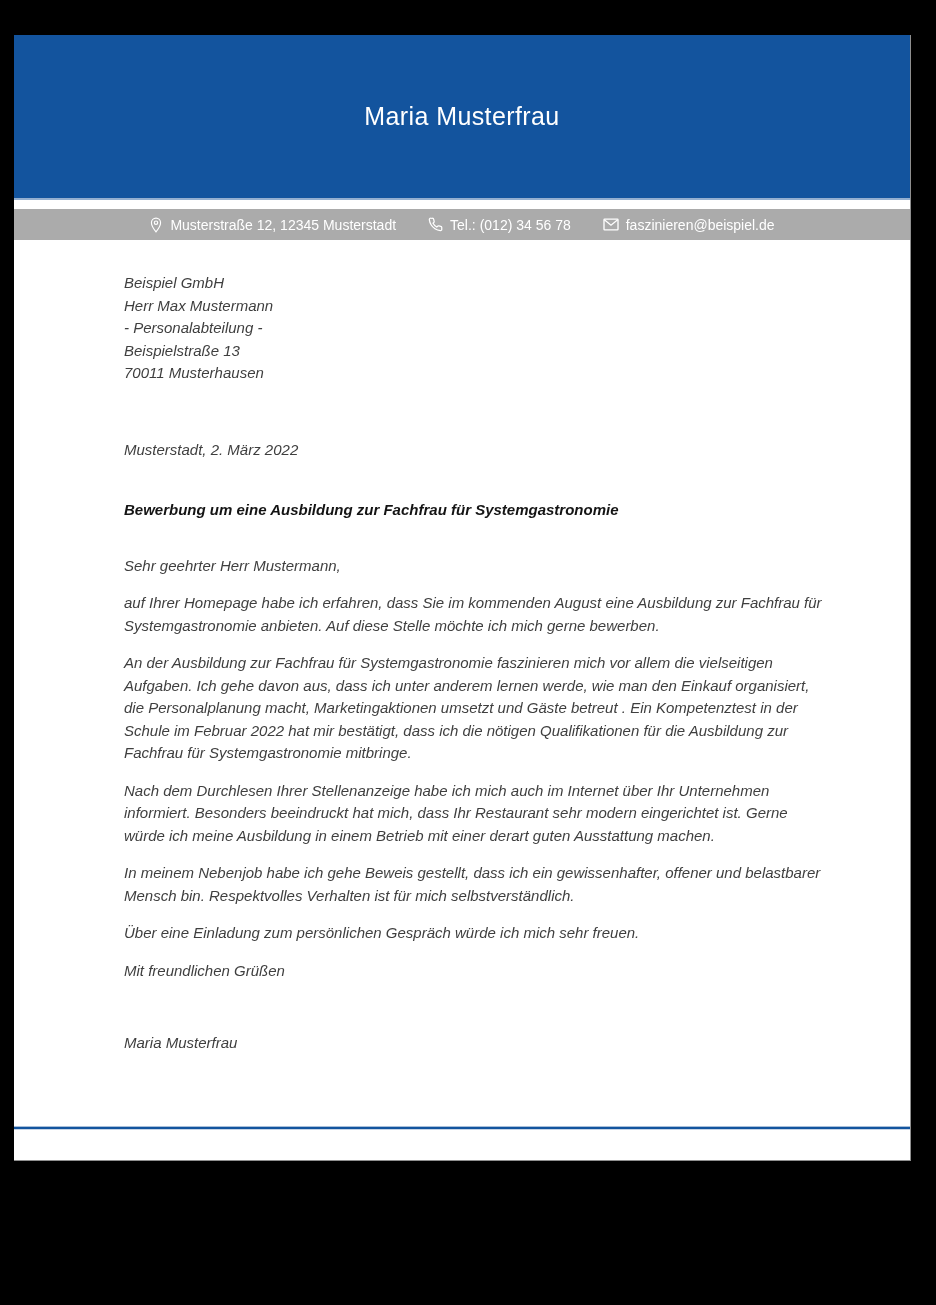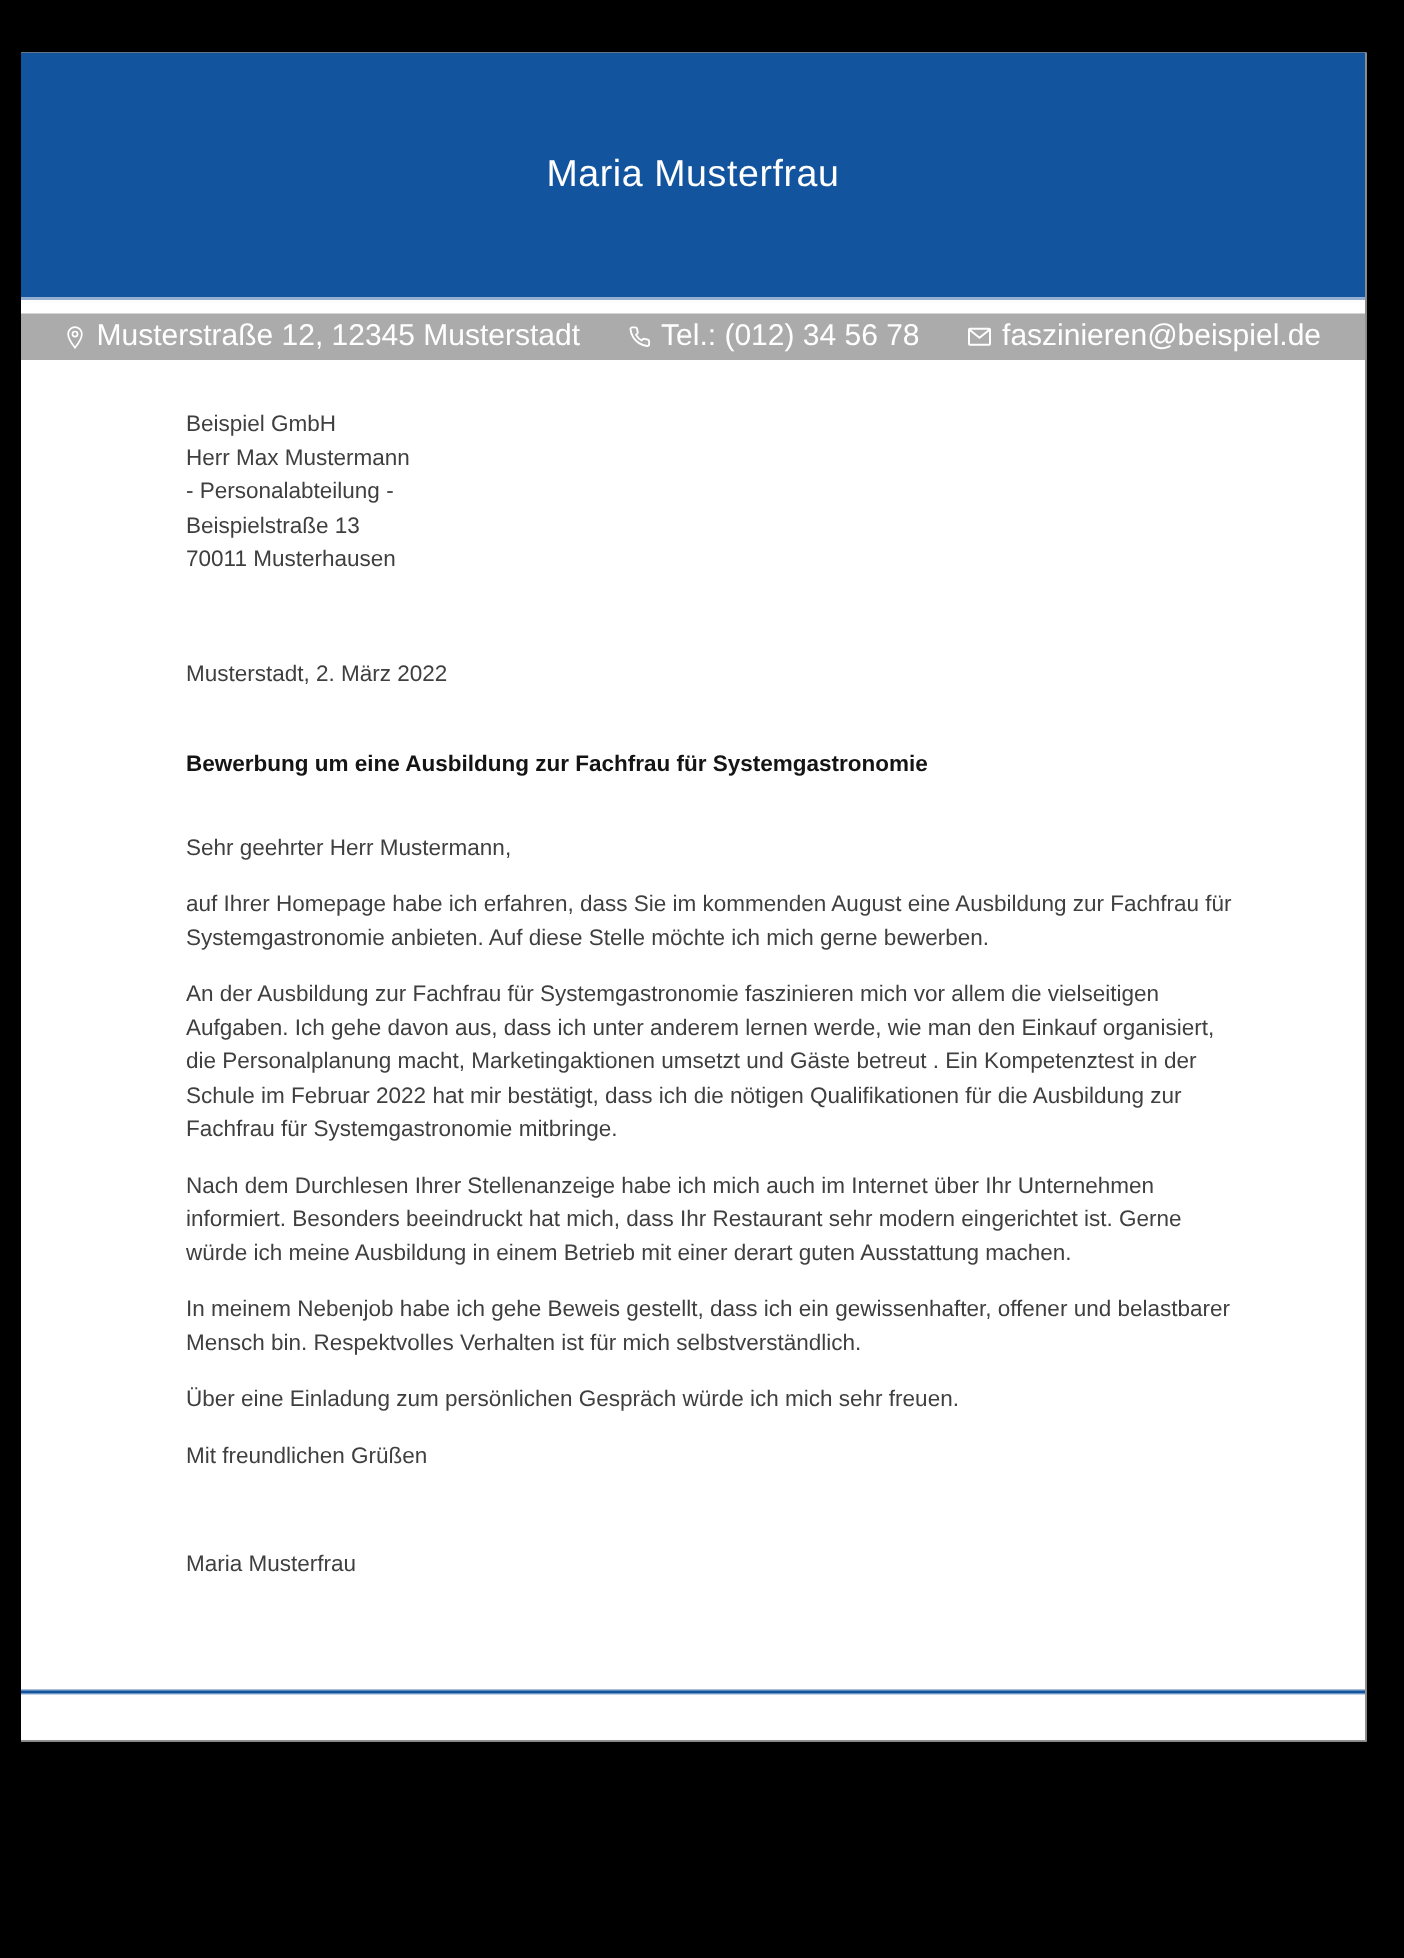--- a/index.html
+++ b/index.html
@@ -32,29 +32,30 @@
     font-weight: 400;
     letter-spacing: 0.4px;
   }
   .contact-bar {
     margin-top: 9px;
     height: 31px;
     background: #ababab;
     display: flex; align-items: center; justify-content: center;
     gap: 32px;
     color: #ffffff;
-    font-size: 20px;
+    font-size: 14px;
   }
   .contact-item { display: flex; align-items: center; gap: 7px; white-space: nowrap; }
   .contact-item svg { display: block; }
   .content {
     padding: 0 86px 0 110px;
     color: #3f3f3f;
     font-size: 15px;
     line-height: 22.5px;
+    font-style: italic;
   }
   .recipient { margin-top: 32px; }
   .recipient div { min-height: 22.5px; }
   .date-line { text-align: left; margin-top: 54px; }
   .subject {
     margin-top: 38px;
     font-weight: 700;
     font-size: 15px;
     color: #141414;
   }

